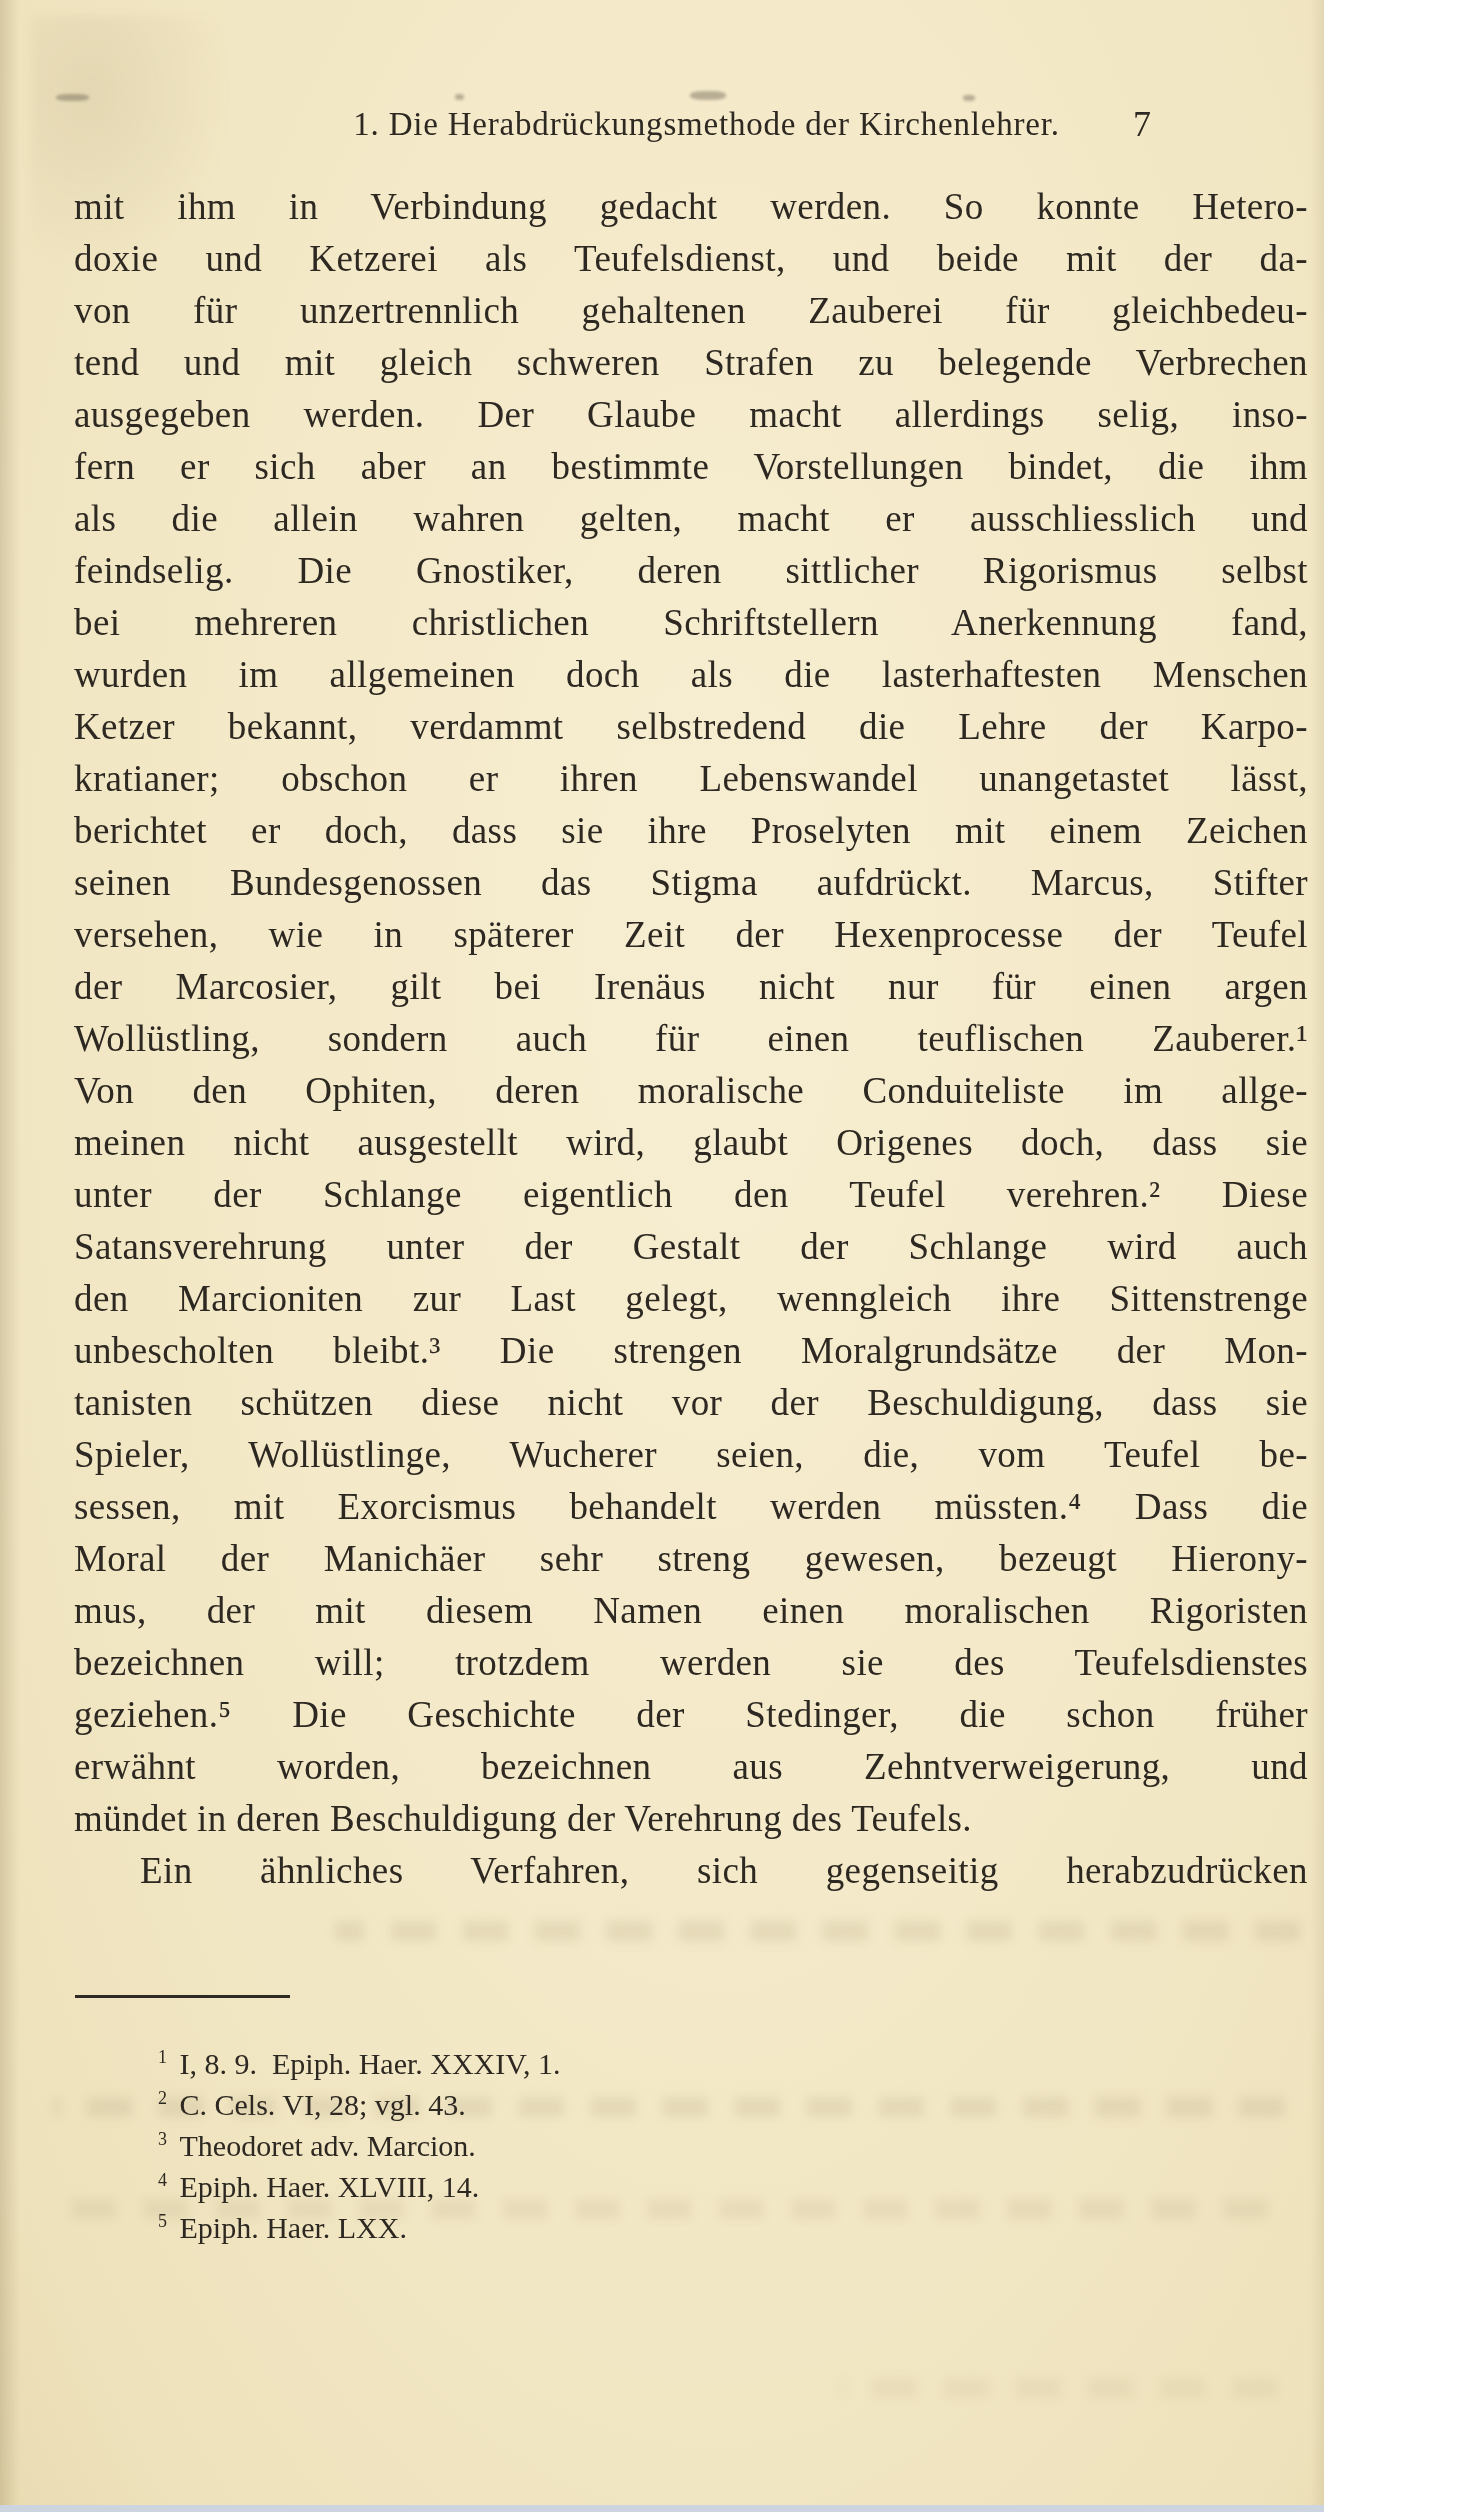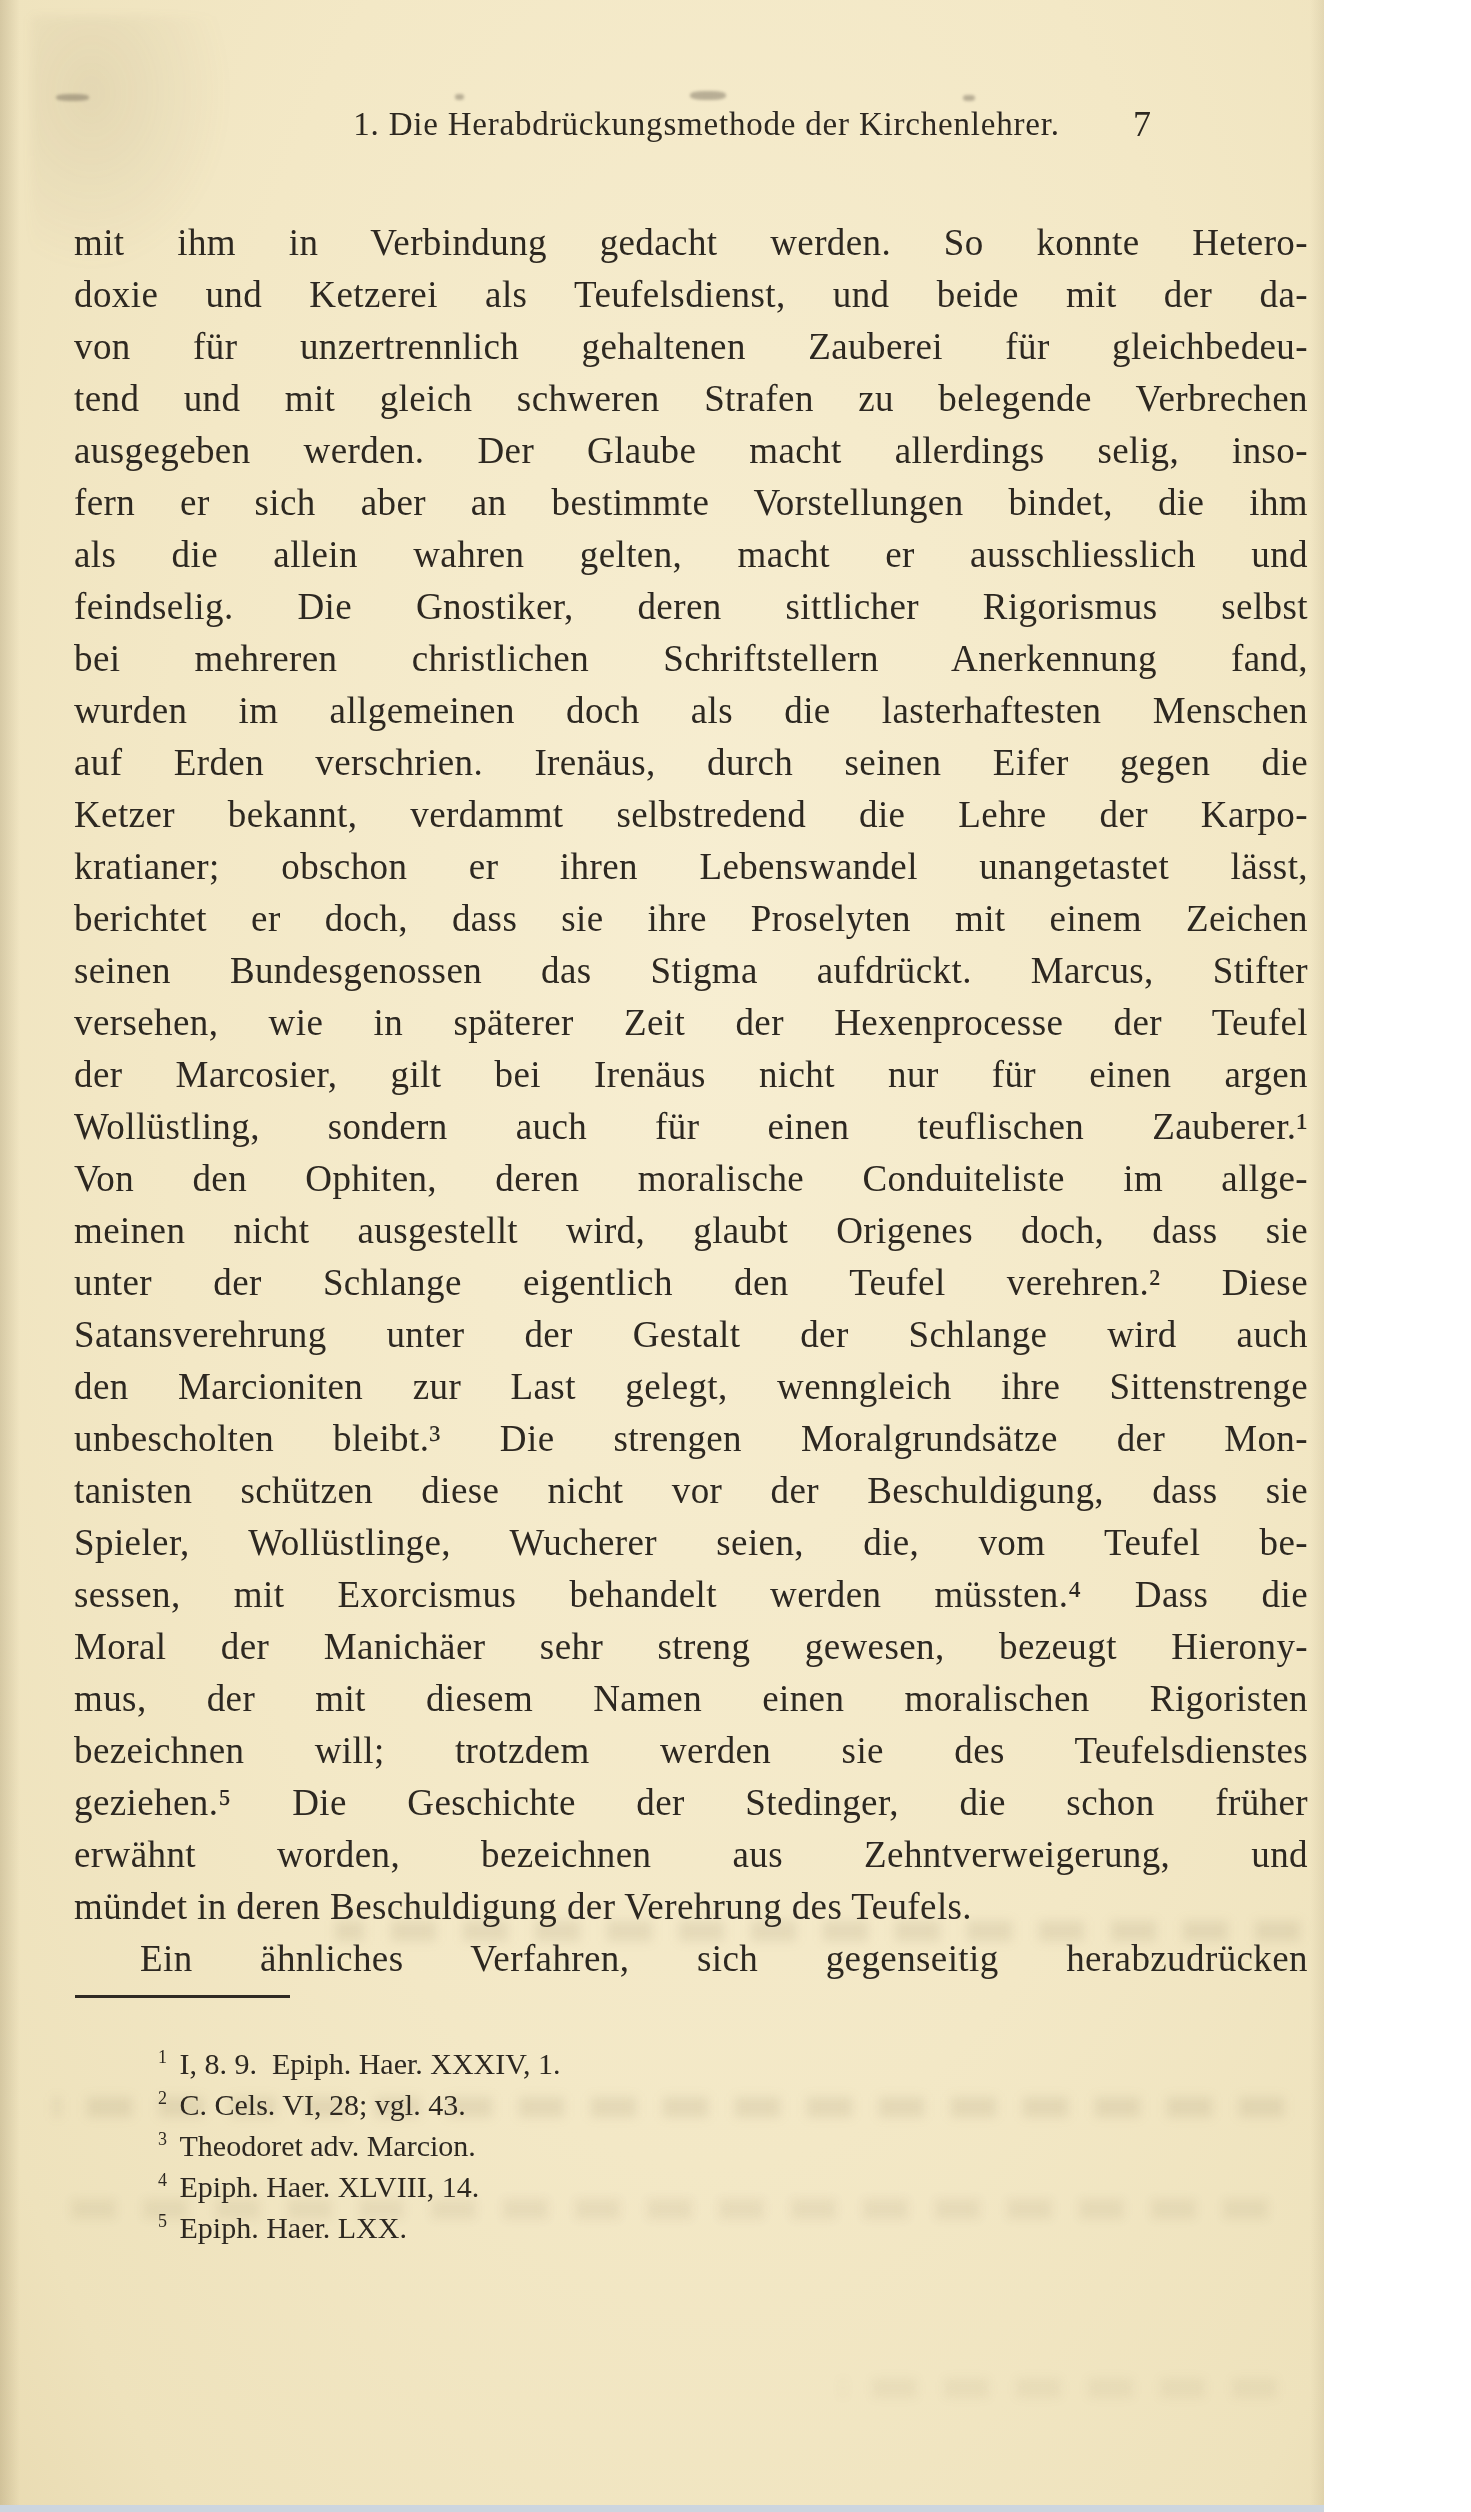--- a/index.html
+++ b/index.html
@@ -49,21 +49,20 @@
   .page-number {
     position: absolute; top: 104px; right: 173px;
     font-size: 36px; line-height: 40px;
   }
 
   
   .body-text {
     position: absolute; top: 181px; left: 74px; width: 1234px;
     font-size: 37px; line-height: 52px;
     letter-spacing: 0.4px;
-    margin-top: 36px;
   }
   .line {
     text-align: justify;
     text-align-last: justify;
     white-space: normal;
     height: 52px;
     overflow: visible;
   }
   .line.par-end { text-align-last: left; }
   .line.par-start { text-indent: 66px; }
@@ -137,21 +136,20 @@
     <div class="line">mit ihm in Verbindung gedacht werden. So konnte Hetero-</div>
     <div class="line">doxie und Ketzerei als Teufelsdienst, und beide mit der da-</div>
     <div class="line">von für unzertrennlich gehaltenen Zauberei für gleichbedeu-</div>
     <div class="line">tend und mit gleich schweren Strafen zu belegende Verbrechen</div>
     <div class="line">ausgegeben werden. Der Glaube macht allerdings selig, inso-</div>
     <div class="line">fern er sich aber an bestimmte Vorstellungen bindet, die ihm</div>
     <div class="line">als die allein wahren gelten, macht er ausschliesslich und</div>
     <div class="line">feindselig. Die Gnostiker, deren sittlicher Rigorismus selbst</div>
     <div class="line">bei mehreren christlichen Schriftstellern Anerkennung fand,</div>
     <div class="line">wurden im allgemeinen doch als die lasterhaftesten Menschen</div>
-    <div class="line">auf Erden verschrien. Irenäus, durch seinen Eifer gegen die</div>
     <div class="line">Ketzer bekannt, verdammt selbstredend die Lehre der Karpo-</div>
     <div class="line">kratianer; obschon er ihren Lebenswandel unangetastet lässt,</div>
     <div class="line">berichtet er doch, dass sie ihre Proselyten mit einem Zeichen</div>
     <div class="line">seinen Bundesgenossen das Stigma aufdrückt. Marcus, Stifter</div>
     <div class="line">versehen, wie in späterer Zeit der Hexenprocesse der Teufel</div>
     <div class="line">der Marcosier, gilt bei Irenäus nicht nur für einen argen</div>
     <div class="line">Wollüstling, sondern auch für einen teuflischen Zauberer.¹</div>
     <div class="line">Von den Ophiten, deren moralische Conduiteliste im allge-</div>
     <div class="line">meinen nicht ausgestellt wird, glaubt Origenes doch, dass sie</div>
     <div class="line">unter der Schlange eigentlich den Teufel verehren.² Diese</div>

